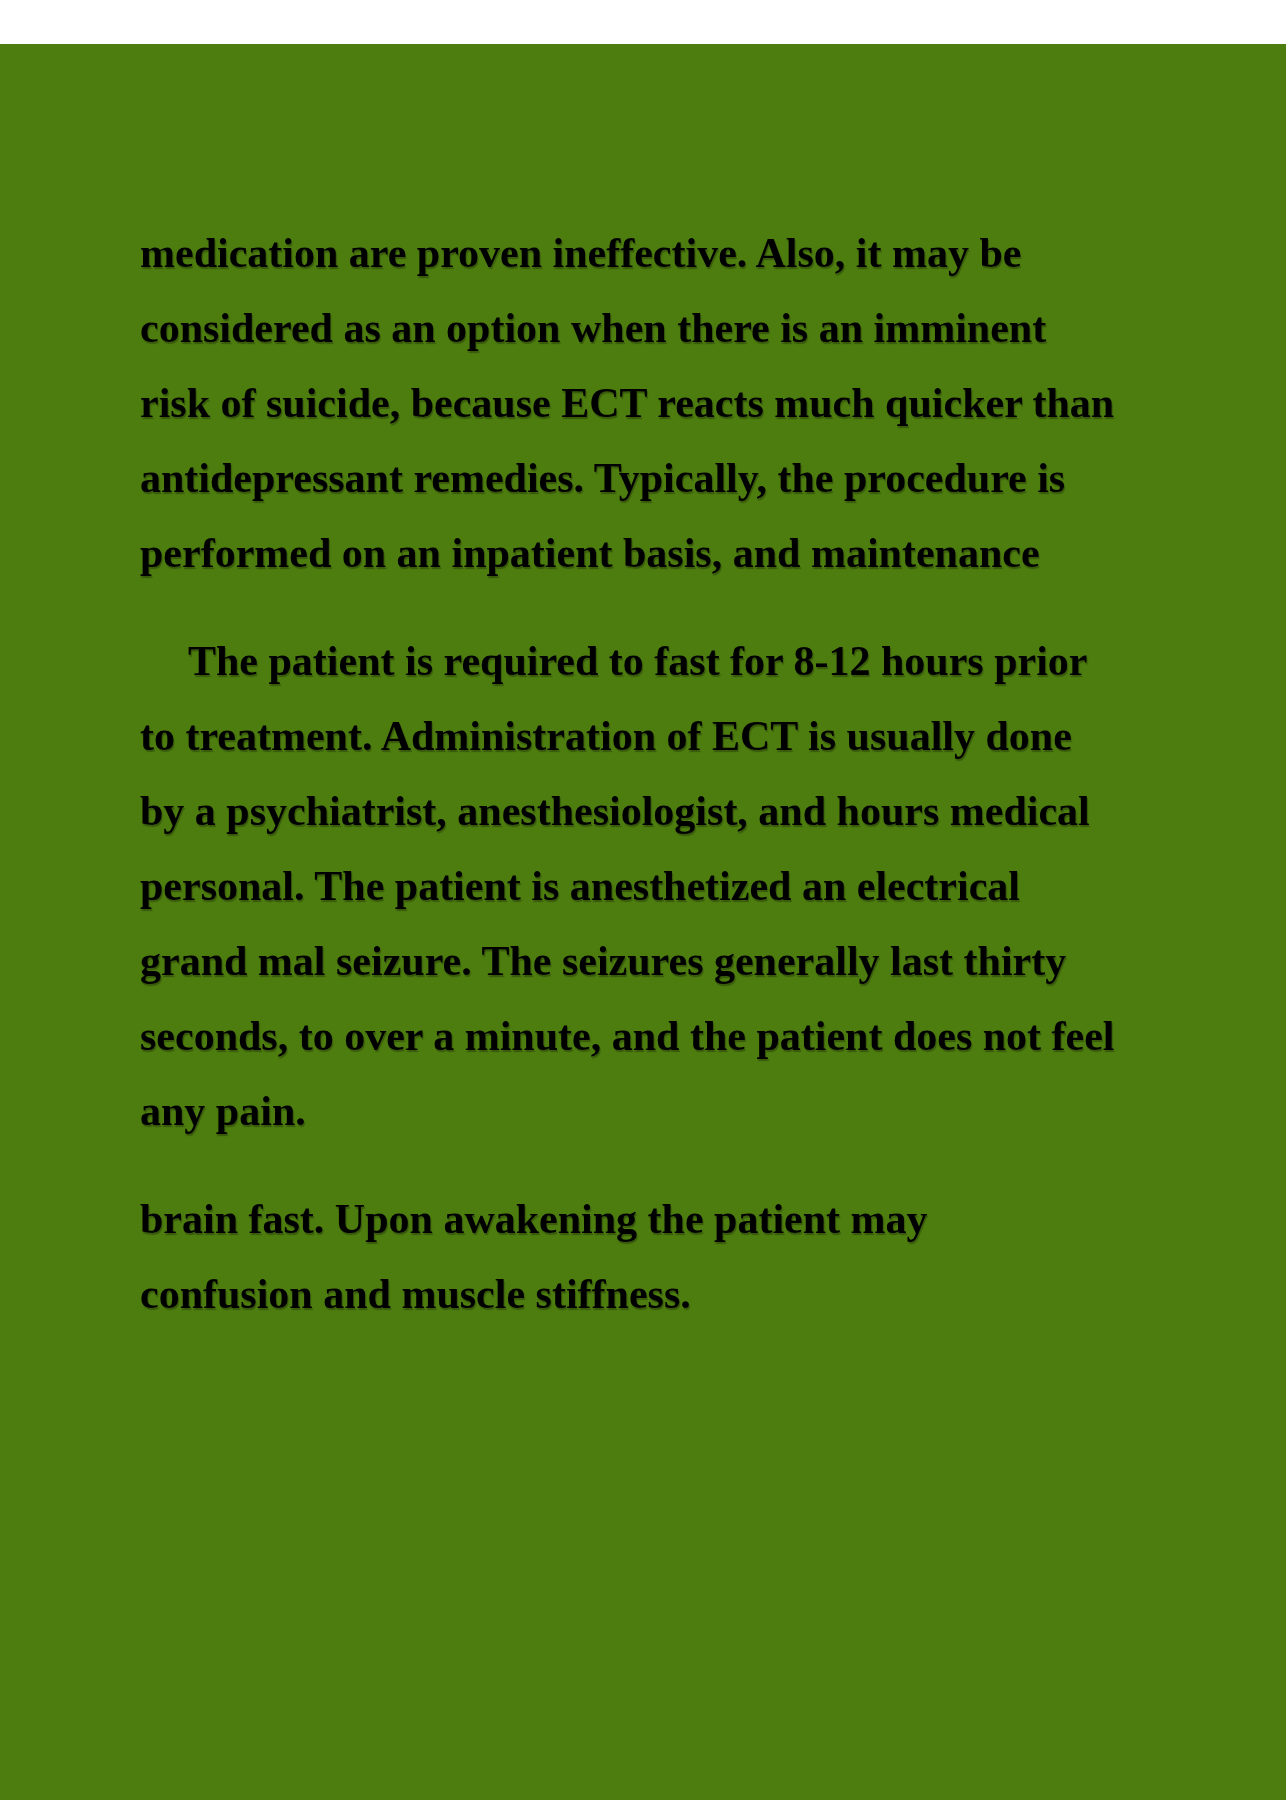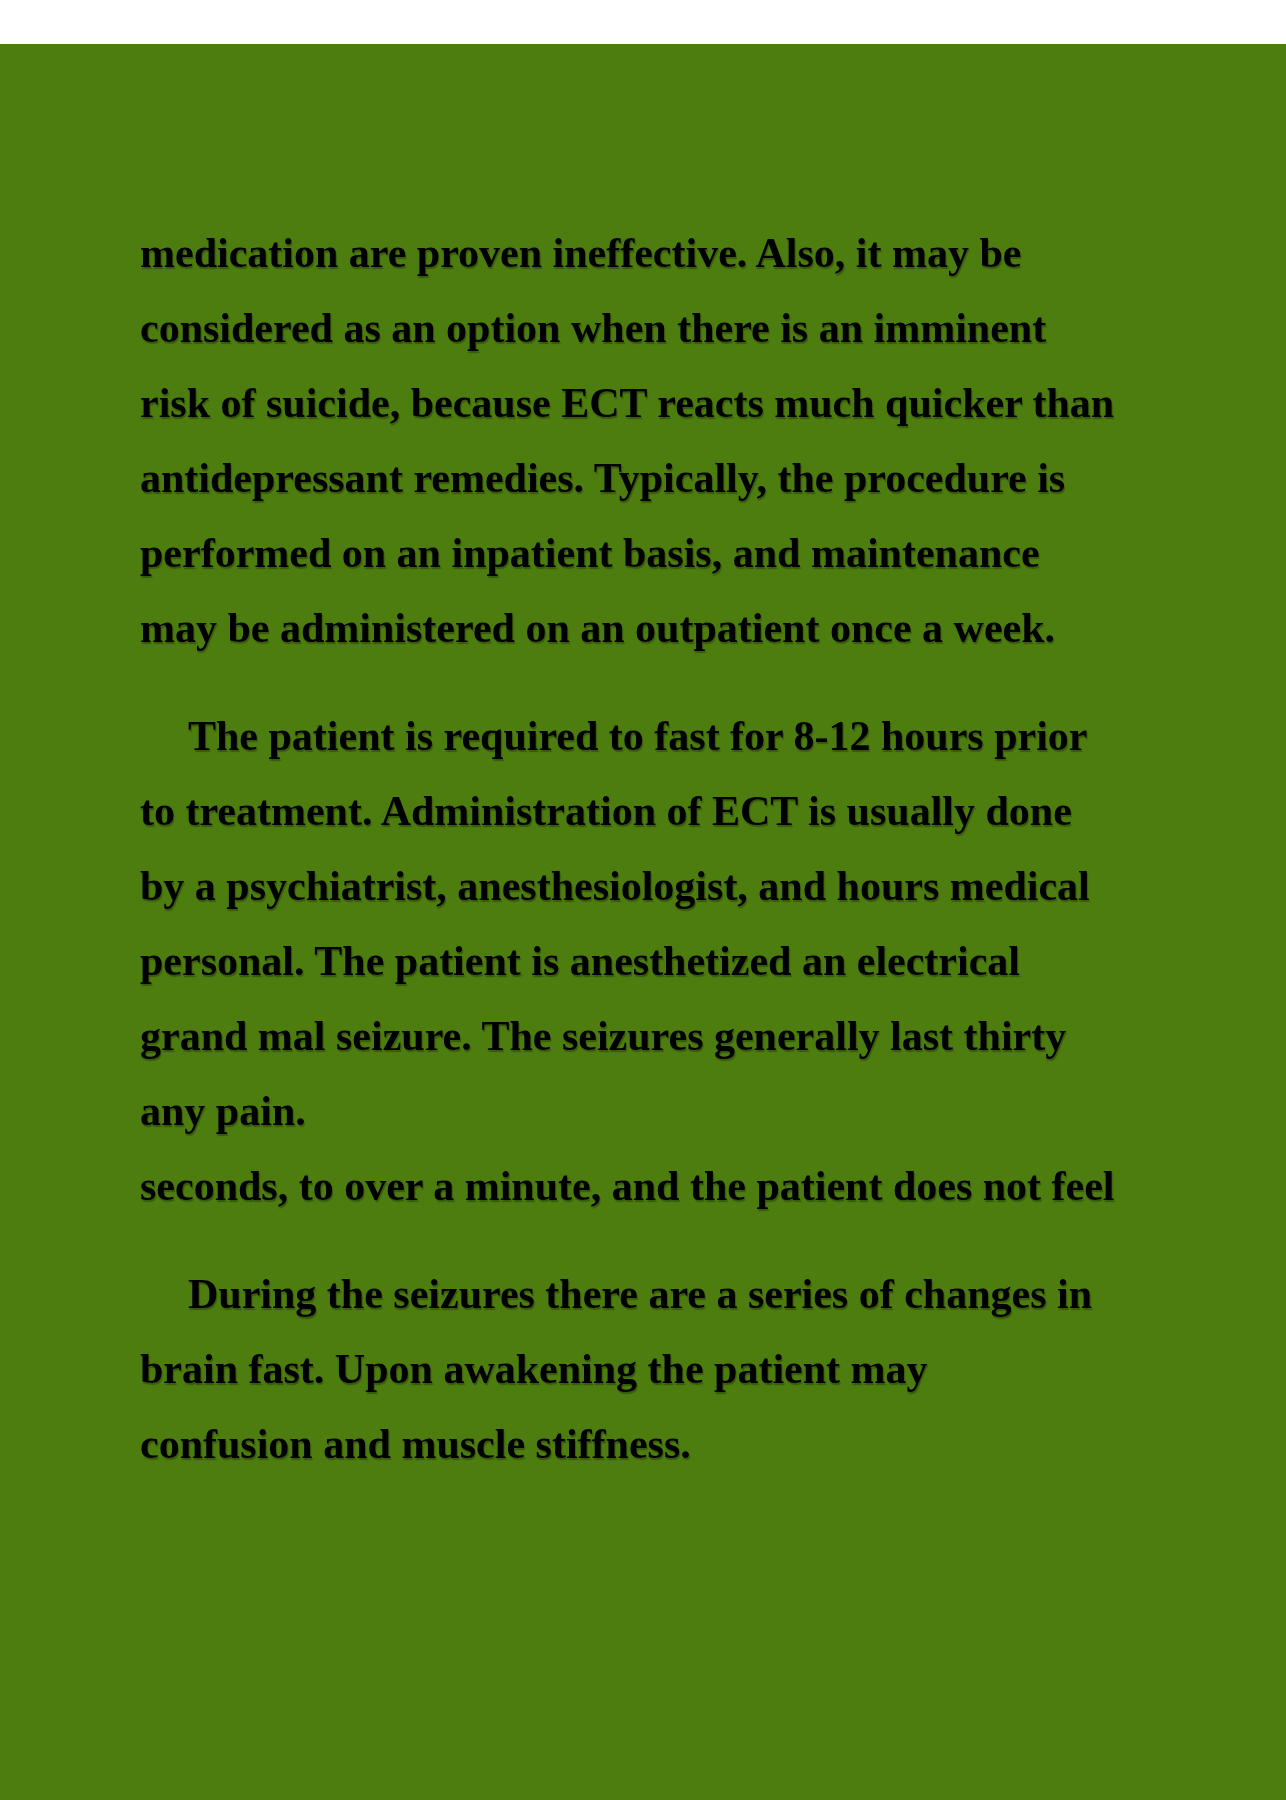--- a/index.html
+++ b/index.html
@@ -52,30 +52,28 @@
 <body>
 
 <div class="page">
   <div class="text-block" id="text-block">
       <div class="paragraph">
         <div class="text-line">medication are proven ineffective. Also, it may be</div>
         <div class="text-line">considered as an option when there is an imminent</div>
         <div class="text-line">risk of suicide, because ECT reacts much quicker than</div>
         <div class="text-line">antidepressant remedies. Typically, the procedure is</div>
         <div class="text-line">performed on an inpatient basis, and maintenance</div>
-        <div class="text-line">may be administered on an outpatient once a week.</div>
       </div>
       <div class="paragraph">
         <div class="text-line indent">The patient is required to fast for 8-12 hours prior</div>
         <div class="text-line">to treatment. Administration of ECT is usually done</div>
         <div class="text-line">by a psychiatrist, anesthesiologist, and hours medical</div>
         <div class="text-line">personal. The patient is anesthetized an electrical</div>
         <div class="text-line">grand mal seizure. The seizures generally last thirty</div>
+        <div class="text-line">seconds, to over a minute, and the patient does not feel</div>
         <div class="text-line">any pain.</div>
-        <div class="text-line">seconds, to over a minute, and the patient does not feel</div>
       </div>
       <div class="paragraph">
-        <div class="text-line indent">During the seizures there are a series of changes in</div>
         <div class="text-line">brain fast. Upon awakening the patient may</div>
         <div class="text-line">confusion and muscle stiffness.</div>
       </div>
     </div>
 </div>
 
 </body></html>

